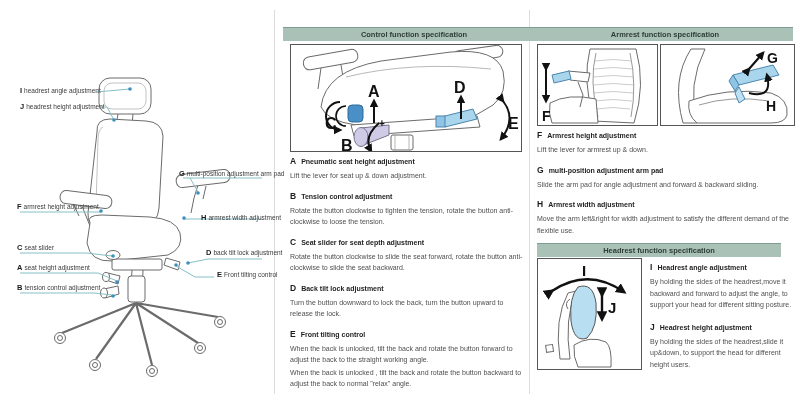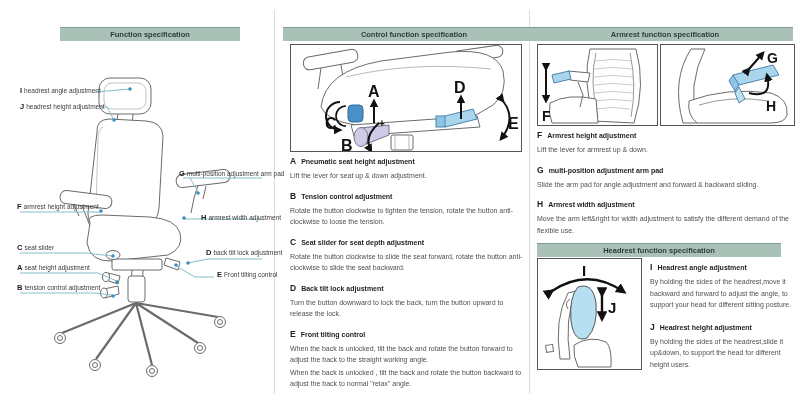--- a/index.html
+++ b/index.html
@@ -21,23 +21,20 @@
   svg text{font-family:"Liberation Sans",sans-serif;font-weight:bold;fill:#111;}
 </style>
 </head>
 <body>
 
 <div class="page">
 
   <div class="vdiv" style="left:274px"></div>
   <div class="vdiv" style="left:529px"></div>
 
-  <div class="sec-header" style="left:60px;top:27px;width:180px">
-    <span>Function specification</span>
-  </div>
 
   <svg style="left:0;top:45px" width="265" height="340" viewBox="0 0 265 340">
     <g fill="#fff" stroke="#6b6b6b" stroke-width="1">
 
       <rect x="99" y="33" width="52" height="36" rx="11"></rect>
       <rect x="104" y="38" width="42" height="26" rx="8" stroke="#9a9a9a" stroke-width="0.6"></rect>
       <path d="M118,69 L116,80 M133,69 L132,80" fill="none"></path>
       <rect x="112" y="79" width="26" height="7" rx="2"></rect>
 
       <path d="M97,87 Q96,74 110,74 L146,76 Q162,77 163,91 L159,163 Q158,179 142,181 L101,183 Q87,183 88,168 Z"></path>

